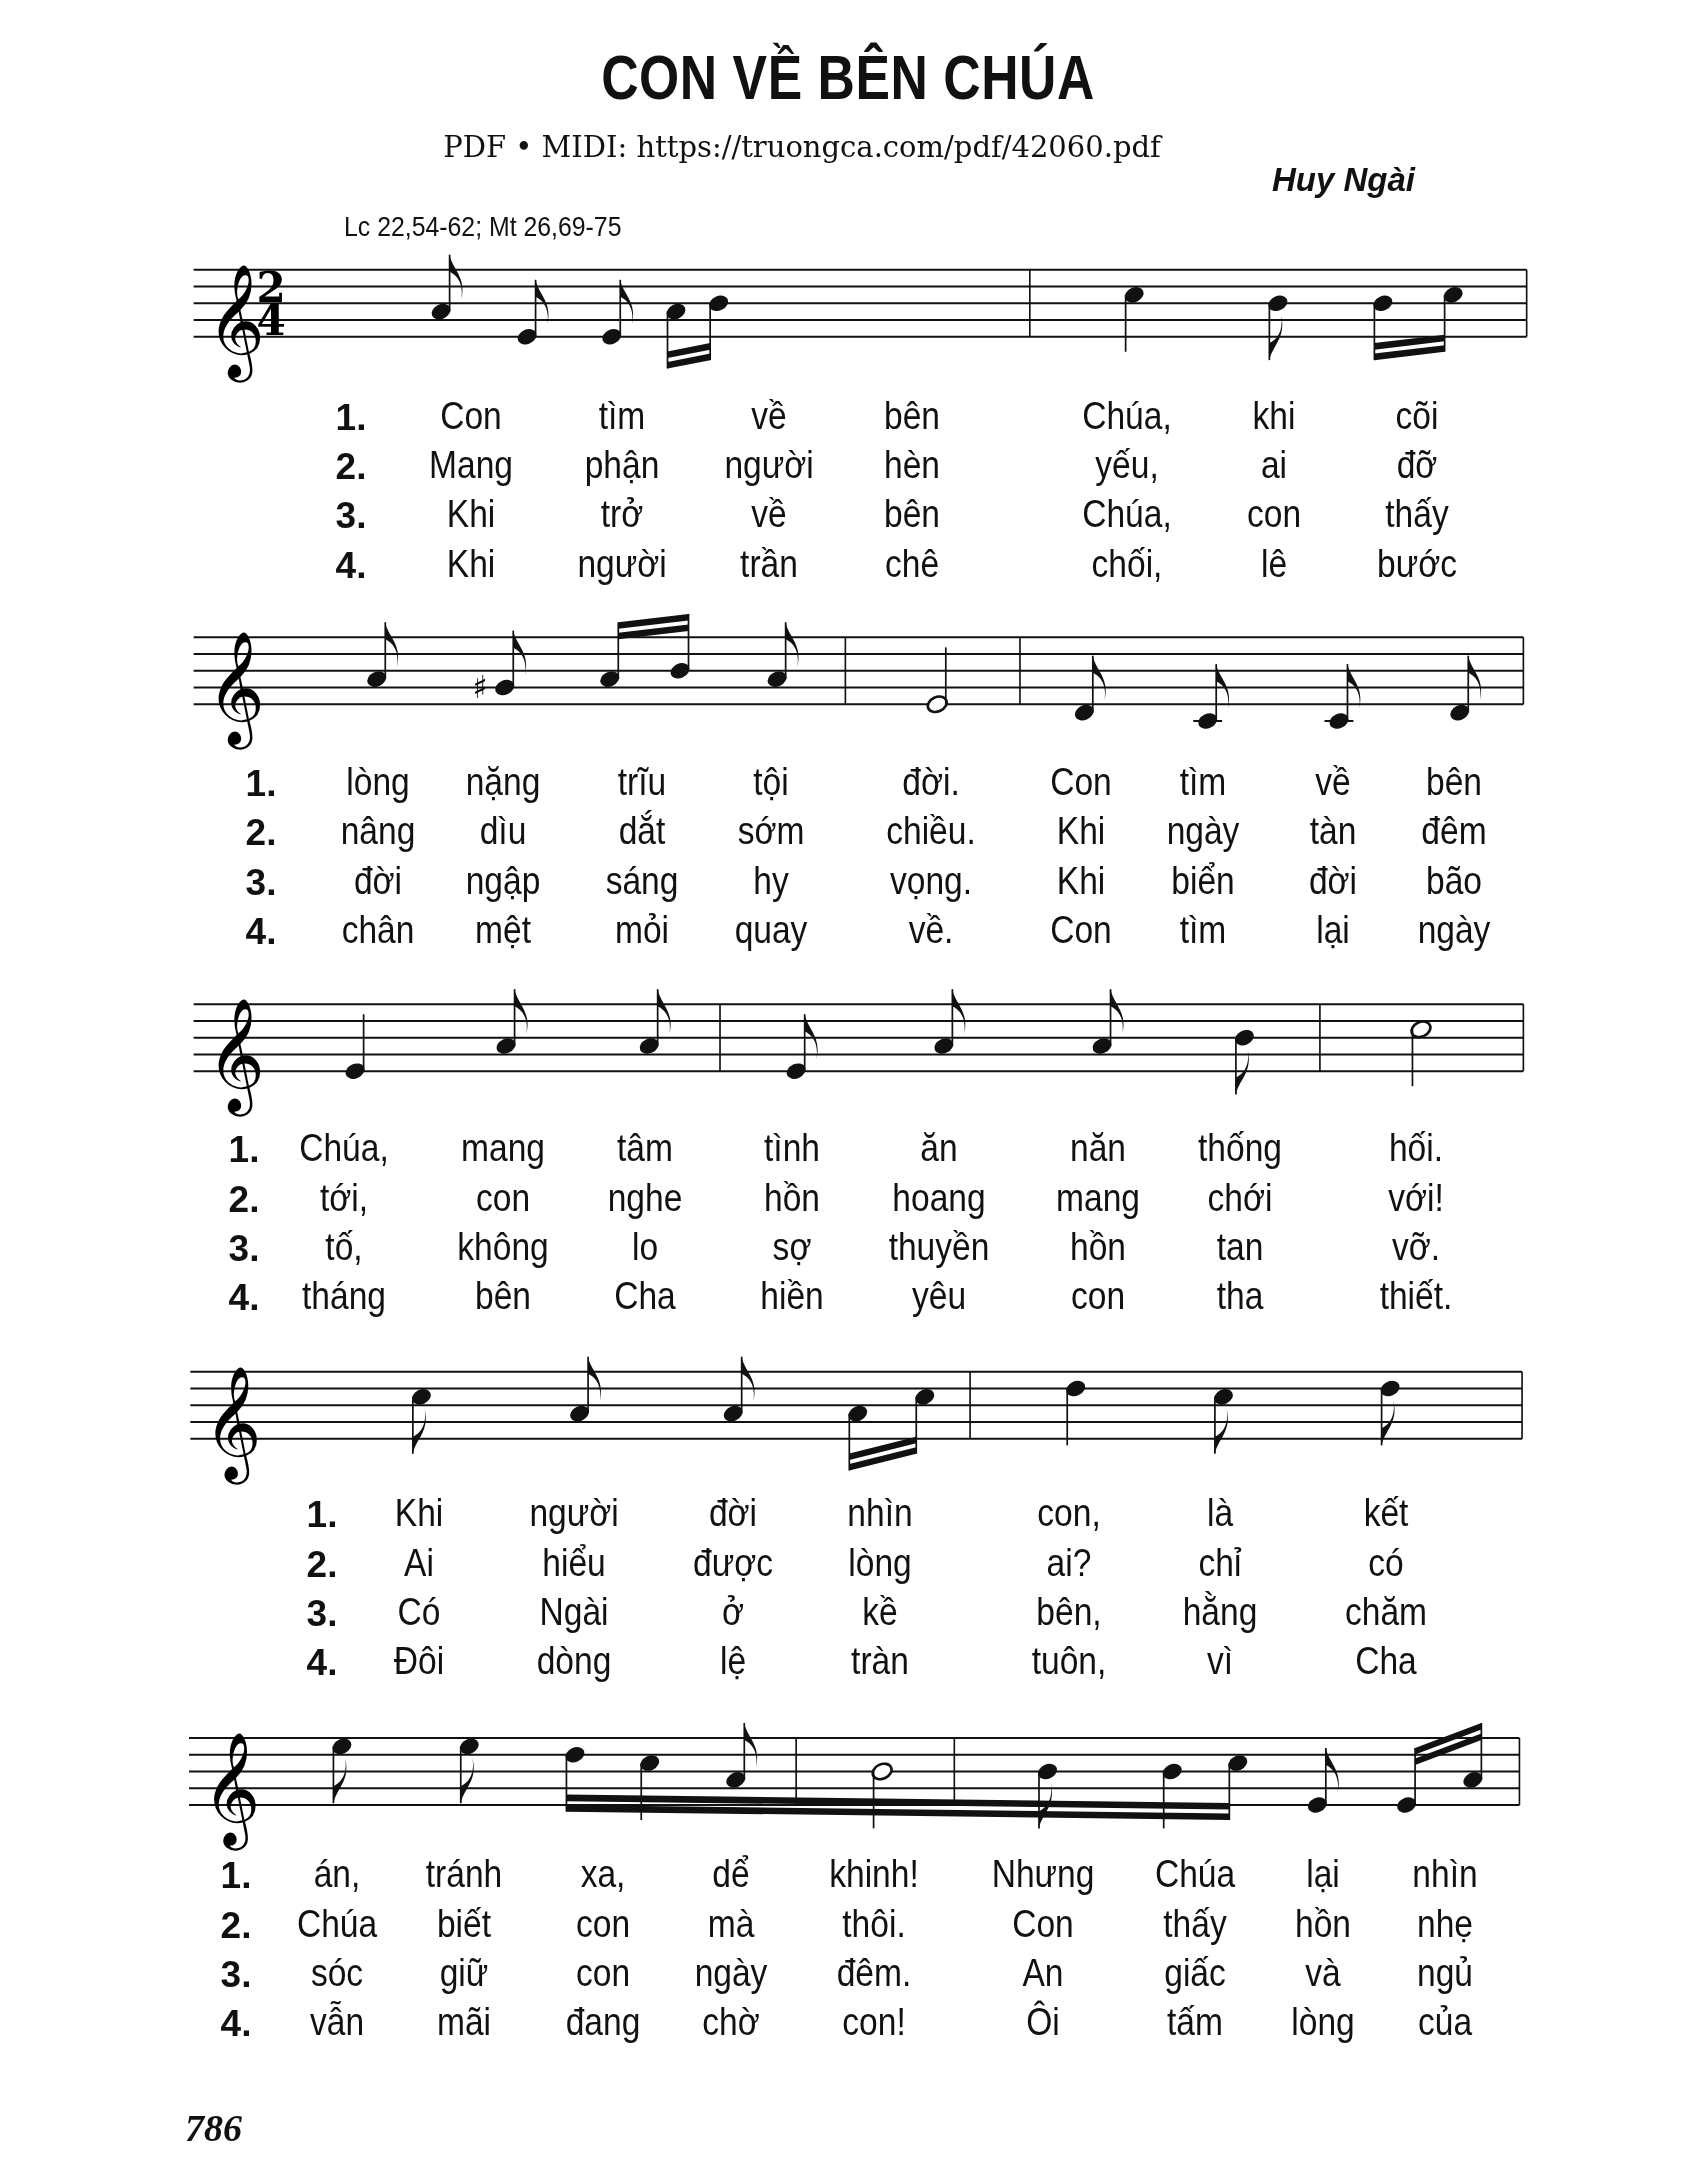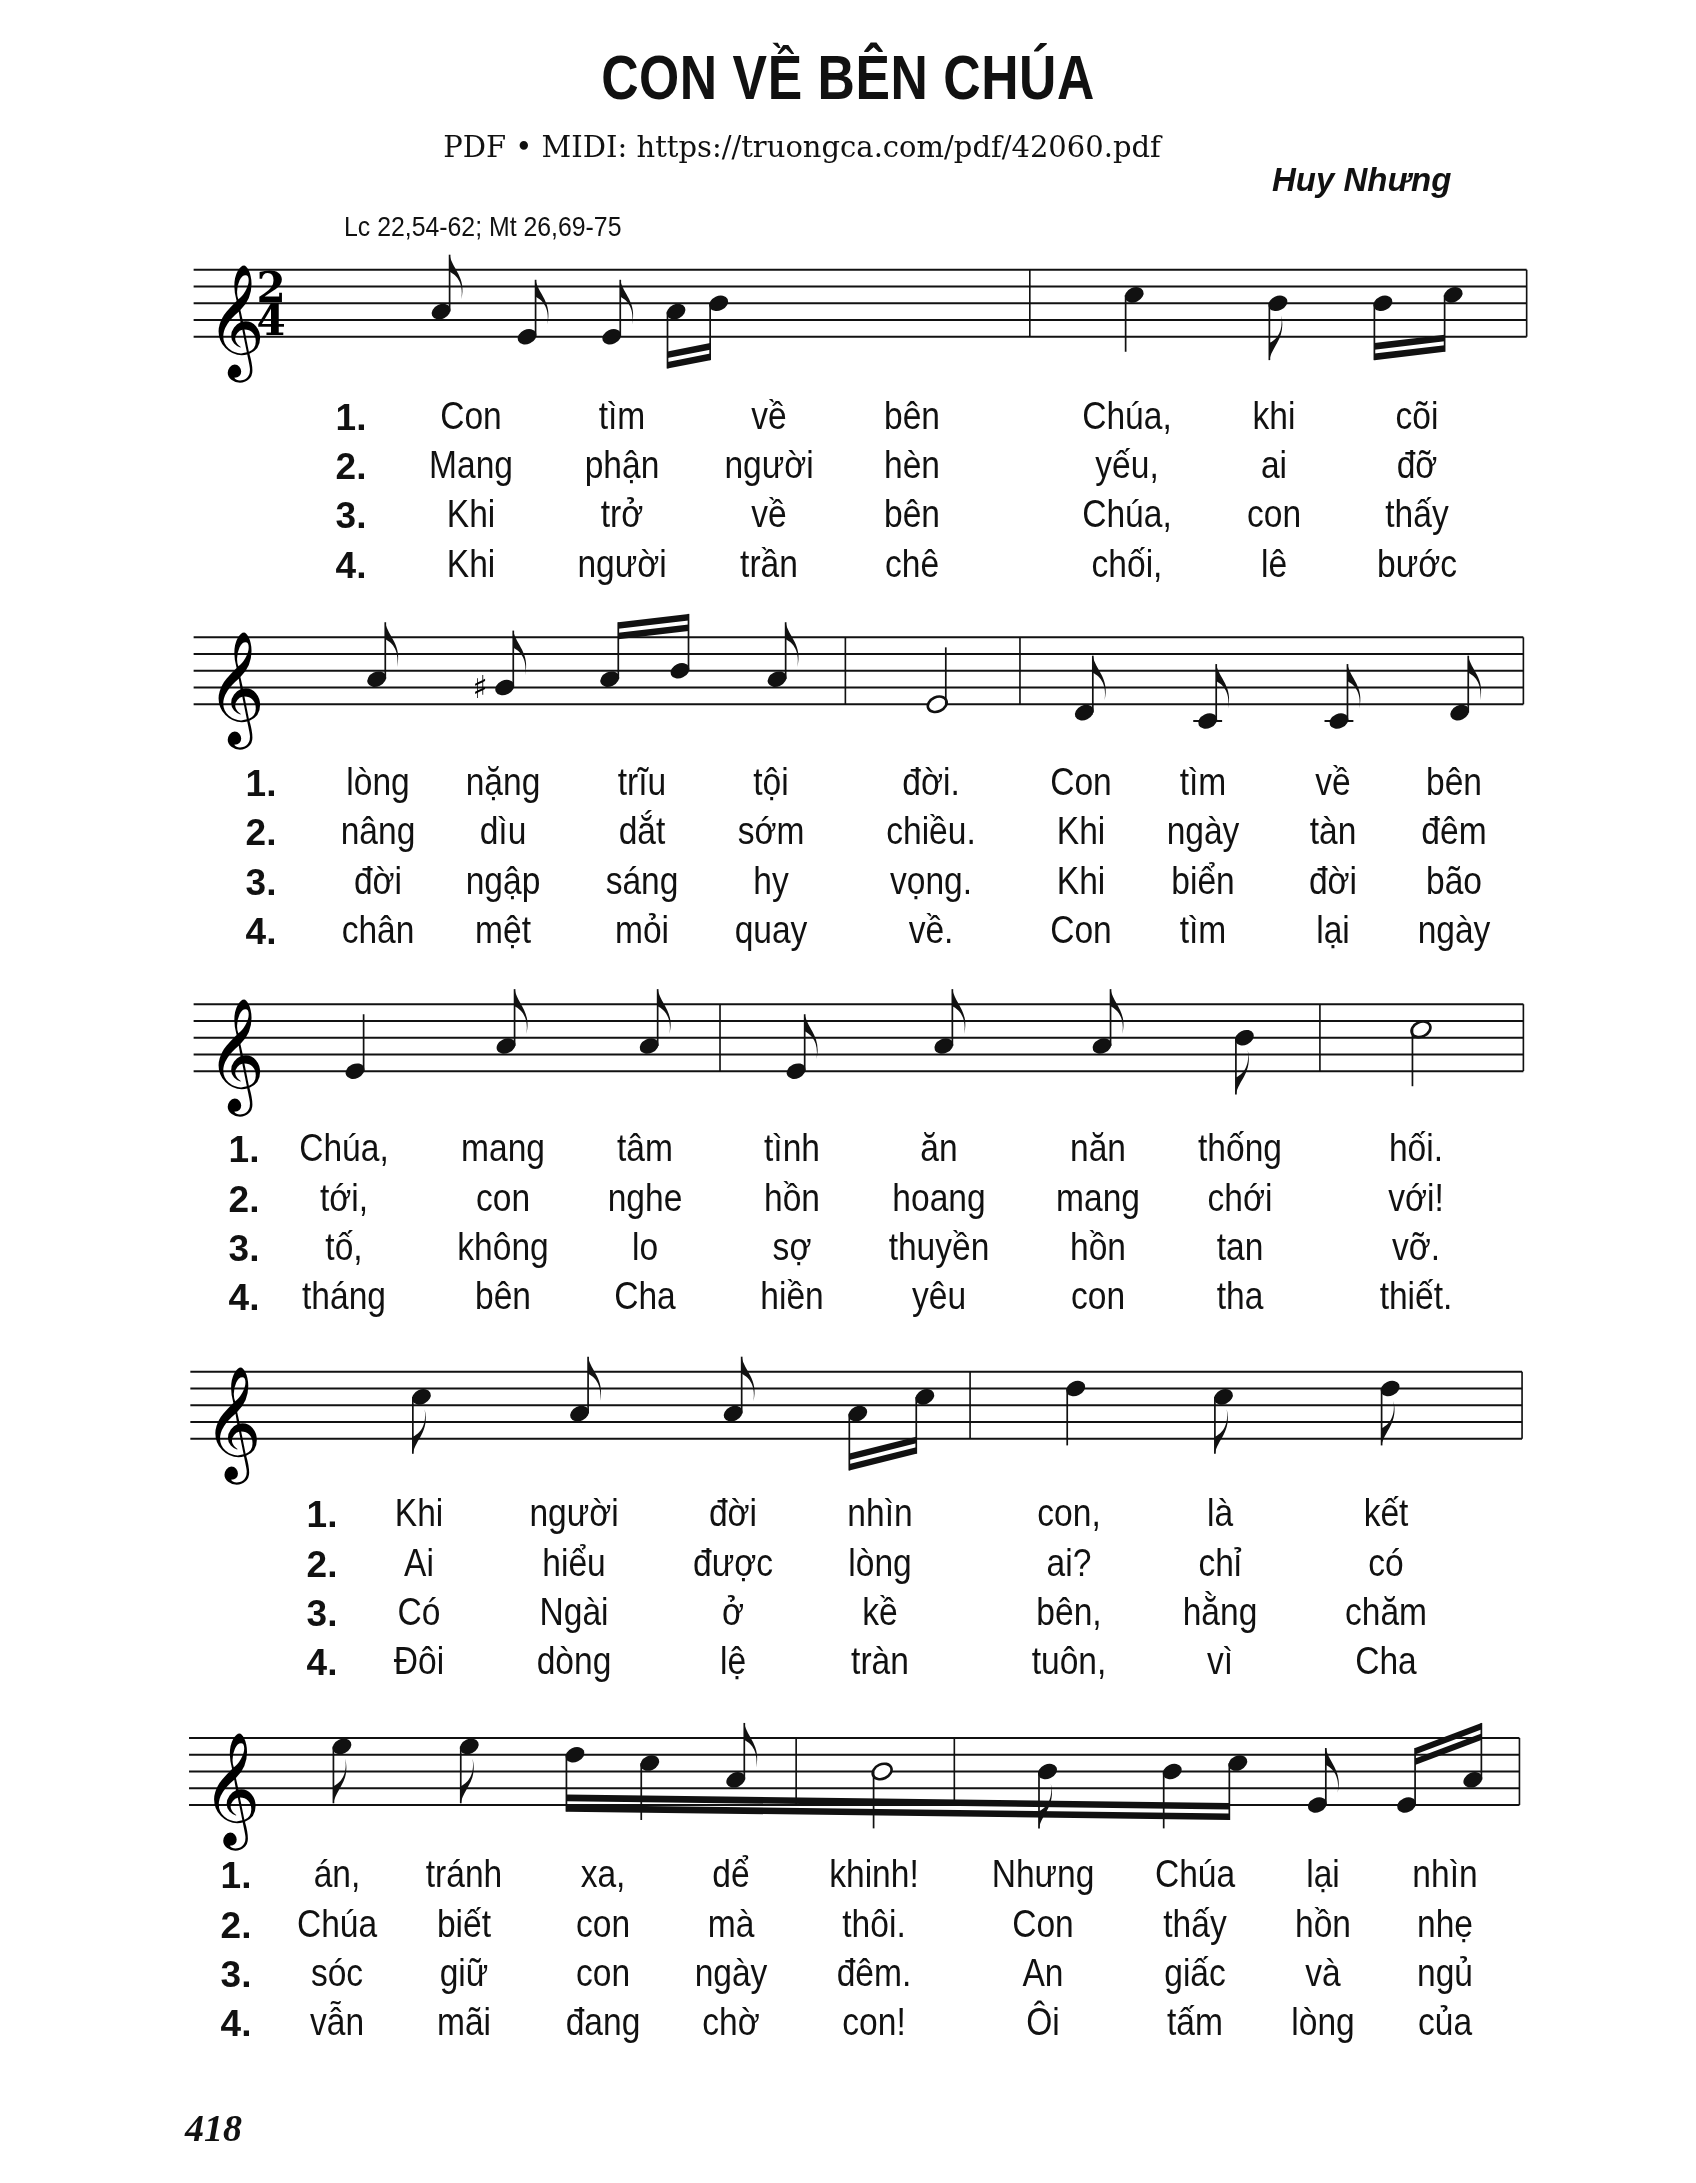--- a/index.html
+++ b/index.html
@@ -40,21 +40,21 @@
   .word {
     position: absolute; font-family: "Liberation Sans", "DejaVu Sans", sans-serif;
     font-size: 39px; white-space: nowrap; transform: translateX(-50%) scaleX(0.86);
   }
 </style>
 </head>
 <body>
 
 <div class="abs title">CON VỀ BÊN CHÚA</div>
 <div class="abs source">PDF • MIDI: https://truongca.com/pdf/42060.pdf</div>
-<div class="abs composer">Huy Nhưng</div>
+<div class="abs composer">Huy Ngài</div>
 <div class="abs reference">Lc 22,54-62; Mt 26,69-75</div>
 
 <svg class="score" id="score" width="1696" height="2183" viewBox="0 0 2584 3326">
     <g>
       <line x1="295" x2="2326" y1="411" y2="411" stroke="#111" stroke-width="3"></line>
       <line x1="295" x2="2326" y1="436.5" y2="436.5" stroke="#111" stroke-width="3"></line>
       <line x1="295" x2="2326" y1="462" y2="462" stroke="#111" stroke-width="3"></line>
       <line x1="295" x2="2326" y1="487.5" y2="487.5" stroke="#111" stroke-width="3"></line>
       <line x1="295" x2="2326" y1="513" y2="513" stroke="#111" stroke-width="3"></line>
       <line x1="2326" x2="2326" y1="411" y2="513" stroke="#111" stroke-width="2.5"></line>
@@ -553,14 +553,14 @@
       <span class="word" style="left: 603px;">đang</span>
       <span class="word" style="left: 731px;">chờ</span>
       <span class="word" style="left: 874px;">con!</span>
       <span class="word" style="left: 1043px;">Ôi</span>
       <span class="word" style="left: 1195px;">tấm</span>
       <span class="word" style="left: 1323px;">lòng</span>
       <span class="word" style="left: 1445px;">của</span>
     </div>
   </div>
 
-<div class="abs page-number">418</div>
+<div class="abs page-number">786</div>
 
 
 </body></html>

